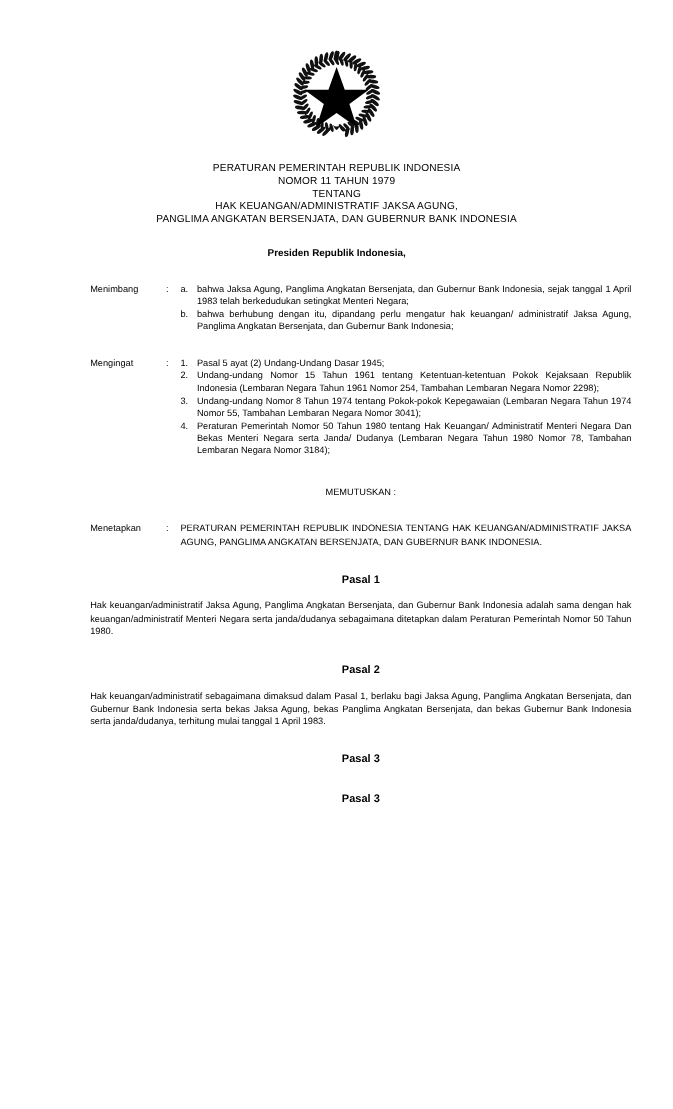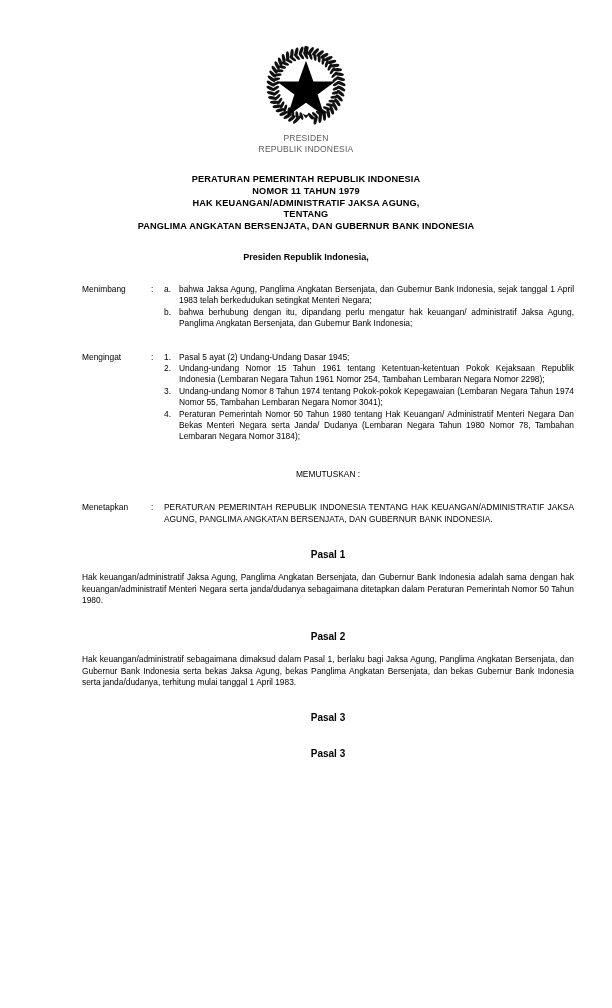--- a/index.html
+++ b/index.html
@@ -38,21 +38,21 @@
     font-size: 8.5px;
     line-height: 11px;
     color: #5a5a5a;
     letter-spacing: 0.2px;
   }
 
   
   .title-block {
     margin-top: 19px;
     text-align: center;
-    font-weight: bold;
+    font-weight: normal;
     font-size: 9.2px;
     line-height: 11.8px;
     letter-spacing: 0.15px;
   }
   .subtitle {
     margin-top: 19px;
     text-align: center;
     font-weight: bold;
     font-size: 9px;
   }
@@ -235,31 +235,27 @@
           <ellipse cx="0" cy="0" rx="2.1" ry="5.6" transform="translate(47.18,18.43) rotate(316.9)" fill="#111111"></ellipse>
           <ellipse cx="0" cy="0" rx="2.1" ry="5.6" transform="translate(53.52,16.99) rotate(325.4)" fill="#111111"></ellipse>
         </g>
 
       <polygon points="60,24 70.6,53.6 101.8,53.6 76.6,72.3 86.2,102.4 60,84.0 33.8,102.4 43.4,72.3 18.2,53.6 49.4,53.6" fill="#000000"></polygon>
 
       <path d="M55 99 q5 5 10 0 q-3 6 -5 7 q-2 -1 -5 -7 z" fill="#111111"></path>
       <path d="M52 101 q-5 4 -6 8 q5 -1 8 -5 z" fill="#111111"></path>
       <path d="M68 101 q5 4 6 8 q-5 -1 -8 -5 z" fill="#111111"></path>
     </svg>
-    <div class="emblem-caption">
-      <div>PRESIDEN</div>
-      <div>REPUBLIK INDONESIA</div>
-    </div>
   </div>
 
   <div class="title-block">
     <div>PERATURAN PEMERINTAH REPUBLIK INDONESIA</div>
     <div>NOMOR  11 TAHUN 1979</div>
+    <div>TENTANG</div>
     <div>HAK KEUANGAN/ADMINISTRATIF JAKSA AGUNG,</div>
-    <div>TENTANG</div>
     <div>PANGLIMA ANGKATAN BERSENJATA, DAN GUBERNUR BANK INDONESIA</div>
   </div>
   <div class="subtitle">Presiden Republik Indonesia,</div>
 
   <div class="body">
 
     <div class="clause-row">
       <div class="clause-label">Menimbang</div>
       <div class="clause-colon">:</div>
       <div class="clause-body">

